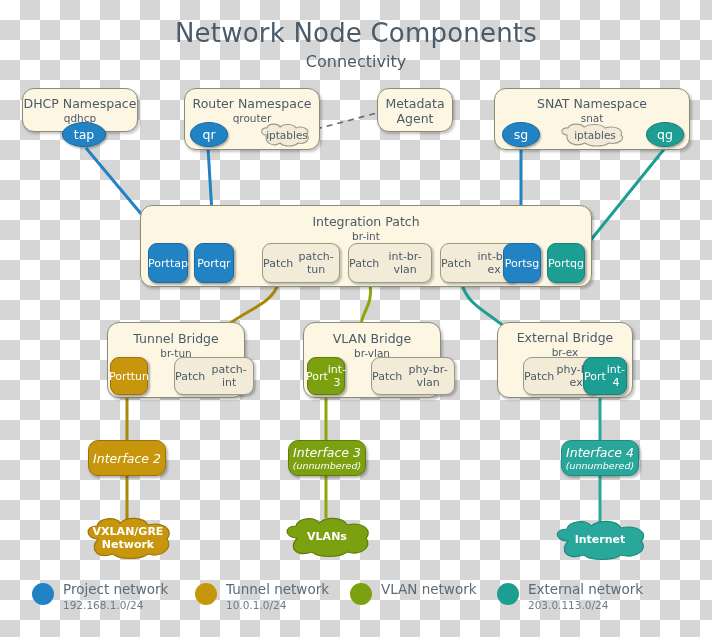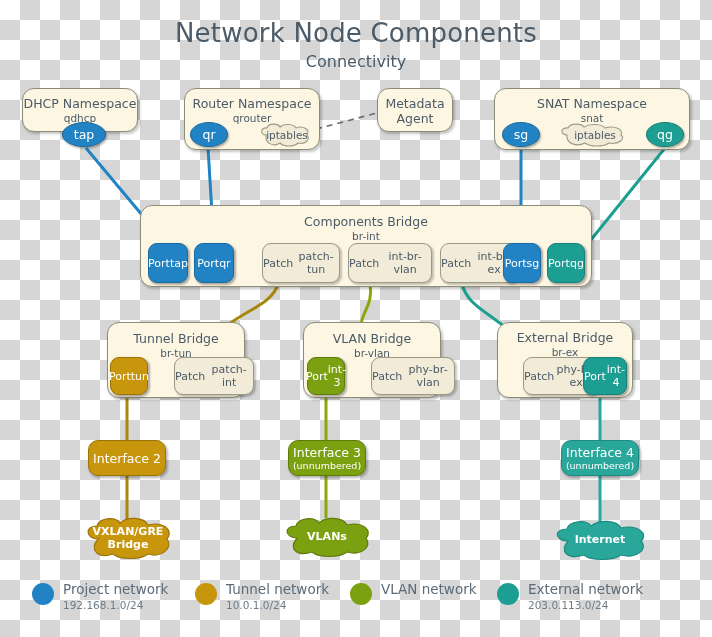--- a/index.html
+++ b/index.html
@@ -82,20 +82,21 @@
   .ipt svg { position:absolute; left:0; top:0; }
   .ipt span { position:relative; z-index:2; }
 
   
   .iface {
     position:absolute; border-radius:10px;
     display:flex; flex-direction:column;
     align-items:center; justify-content:center;
     color:#fff; text-align:center;
     box-shadow:1.5px 2px 2.5px rgba(0,0,0,.28);
+    font-style:italic;
   }
   .iface .n  { font-size:12.5px; line-height:15px; }
   .iface .un { font-size:9.5px; line-height:11px; }
   .iface.gold  { background:#c8960c; border:1.4px solid #9b7309; }
   .iface.olive { background:#7ca110; border:1.4px solid #5f7b0c; }
   .iface.teal  { background:#2aa79b; border:1.4px solid #1f8a80; }
 
   
   .cloud { position:absolute; }
   .cloud svg { position:absolute; left:0; top:0; }
@@ -206,21 +207,21 @@
       <path d="M11 13 C4 13 4 5 12 6 C14 1 25 1 28 5 C34 1 46 2 49 6 C60 3 68 8 65 13 C70 17 62 23 53 21 C48 25 34 25 29 21 C21 25 10 22 11 13 Z" fill="#f2ebd7" stroke="#9a9a86" stroke-width="1.1"></path>
     </svg>
     <span>iptables</span>
   </div>
   <div class="ellipse-pill teal" style="left:646px; top:122px; width:38px; height:25px;">
     <span>qg</span>
   </div>
 
   <div class="box" style="left:140px; top:205px; width:452px; height:82px;">
     <div class="hdr" style="padding-top:8px;">
-      <div>Components Bridge</div>
+      <div>Integration Patch</div>
       <div class="sub">br-int</div>
     </div>
   </div>
 
   <div class="pill blue" style="left:148px; top:243px; width:40px; height:40px;">
     <span class="l1">Port</span>
     <span class="l2">tap</span>
   </div>
   <div class="pill blue" style="left:194px; top:243px; width:40px; height:40px;">
     <span class="l1">Port</span>
@@ -303,21 +304,21 @@
     <span class="n">Interface 4</span>
     <span class="un">(unnumbered)</span>
   </div>
 
   <div class="cloud" style="left:82px; top:516px; width:92px; height:44px;">
     <svg width="92" height="44" viewBox="0 0 92 44">
       <path d="M16 23 C4 23 2 10 15 10 C17 2 33 0 38 7 C45 0 62 1 66 9 C82 5 92 15 85 23 C92 32 79 42 66 38 C58 44 38 44 31 38 C16 43 7 34 16 23 Z" fill="#c8960c" stroke="#9b7309" stroke-width="1.2"></path>
     </svg>
     <div class="lbl">
       <span>VXLAN/GRE</span>
-      <span>Bridge</span>
+      <span>Network</span>
     </div>
   </div>
 
   <div class="cloud" style="left:281px; top:516px; width:92px; height:42px;">
     <svg width="92" height="42" viewBox="0 0 92 42">
       <path d="M16 22 C4 22 2 10 15 10 C17 2 33 0 38 7 C45 0 62 1 66 9 C82 5 92 15 85 22 C92 31 79 40 66 36 C58 42 38 42 31 36 C16 41 7 33 16 22 Z" fill="#7ca110" stroke="#5f7b0c" stroke-width="1.2"></path>
     </svg>
     <div class="lbl">
       <span>VLANs</span>
     </div>

